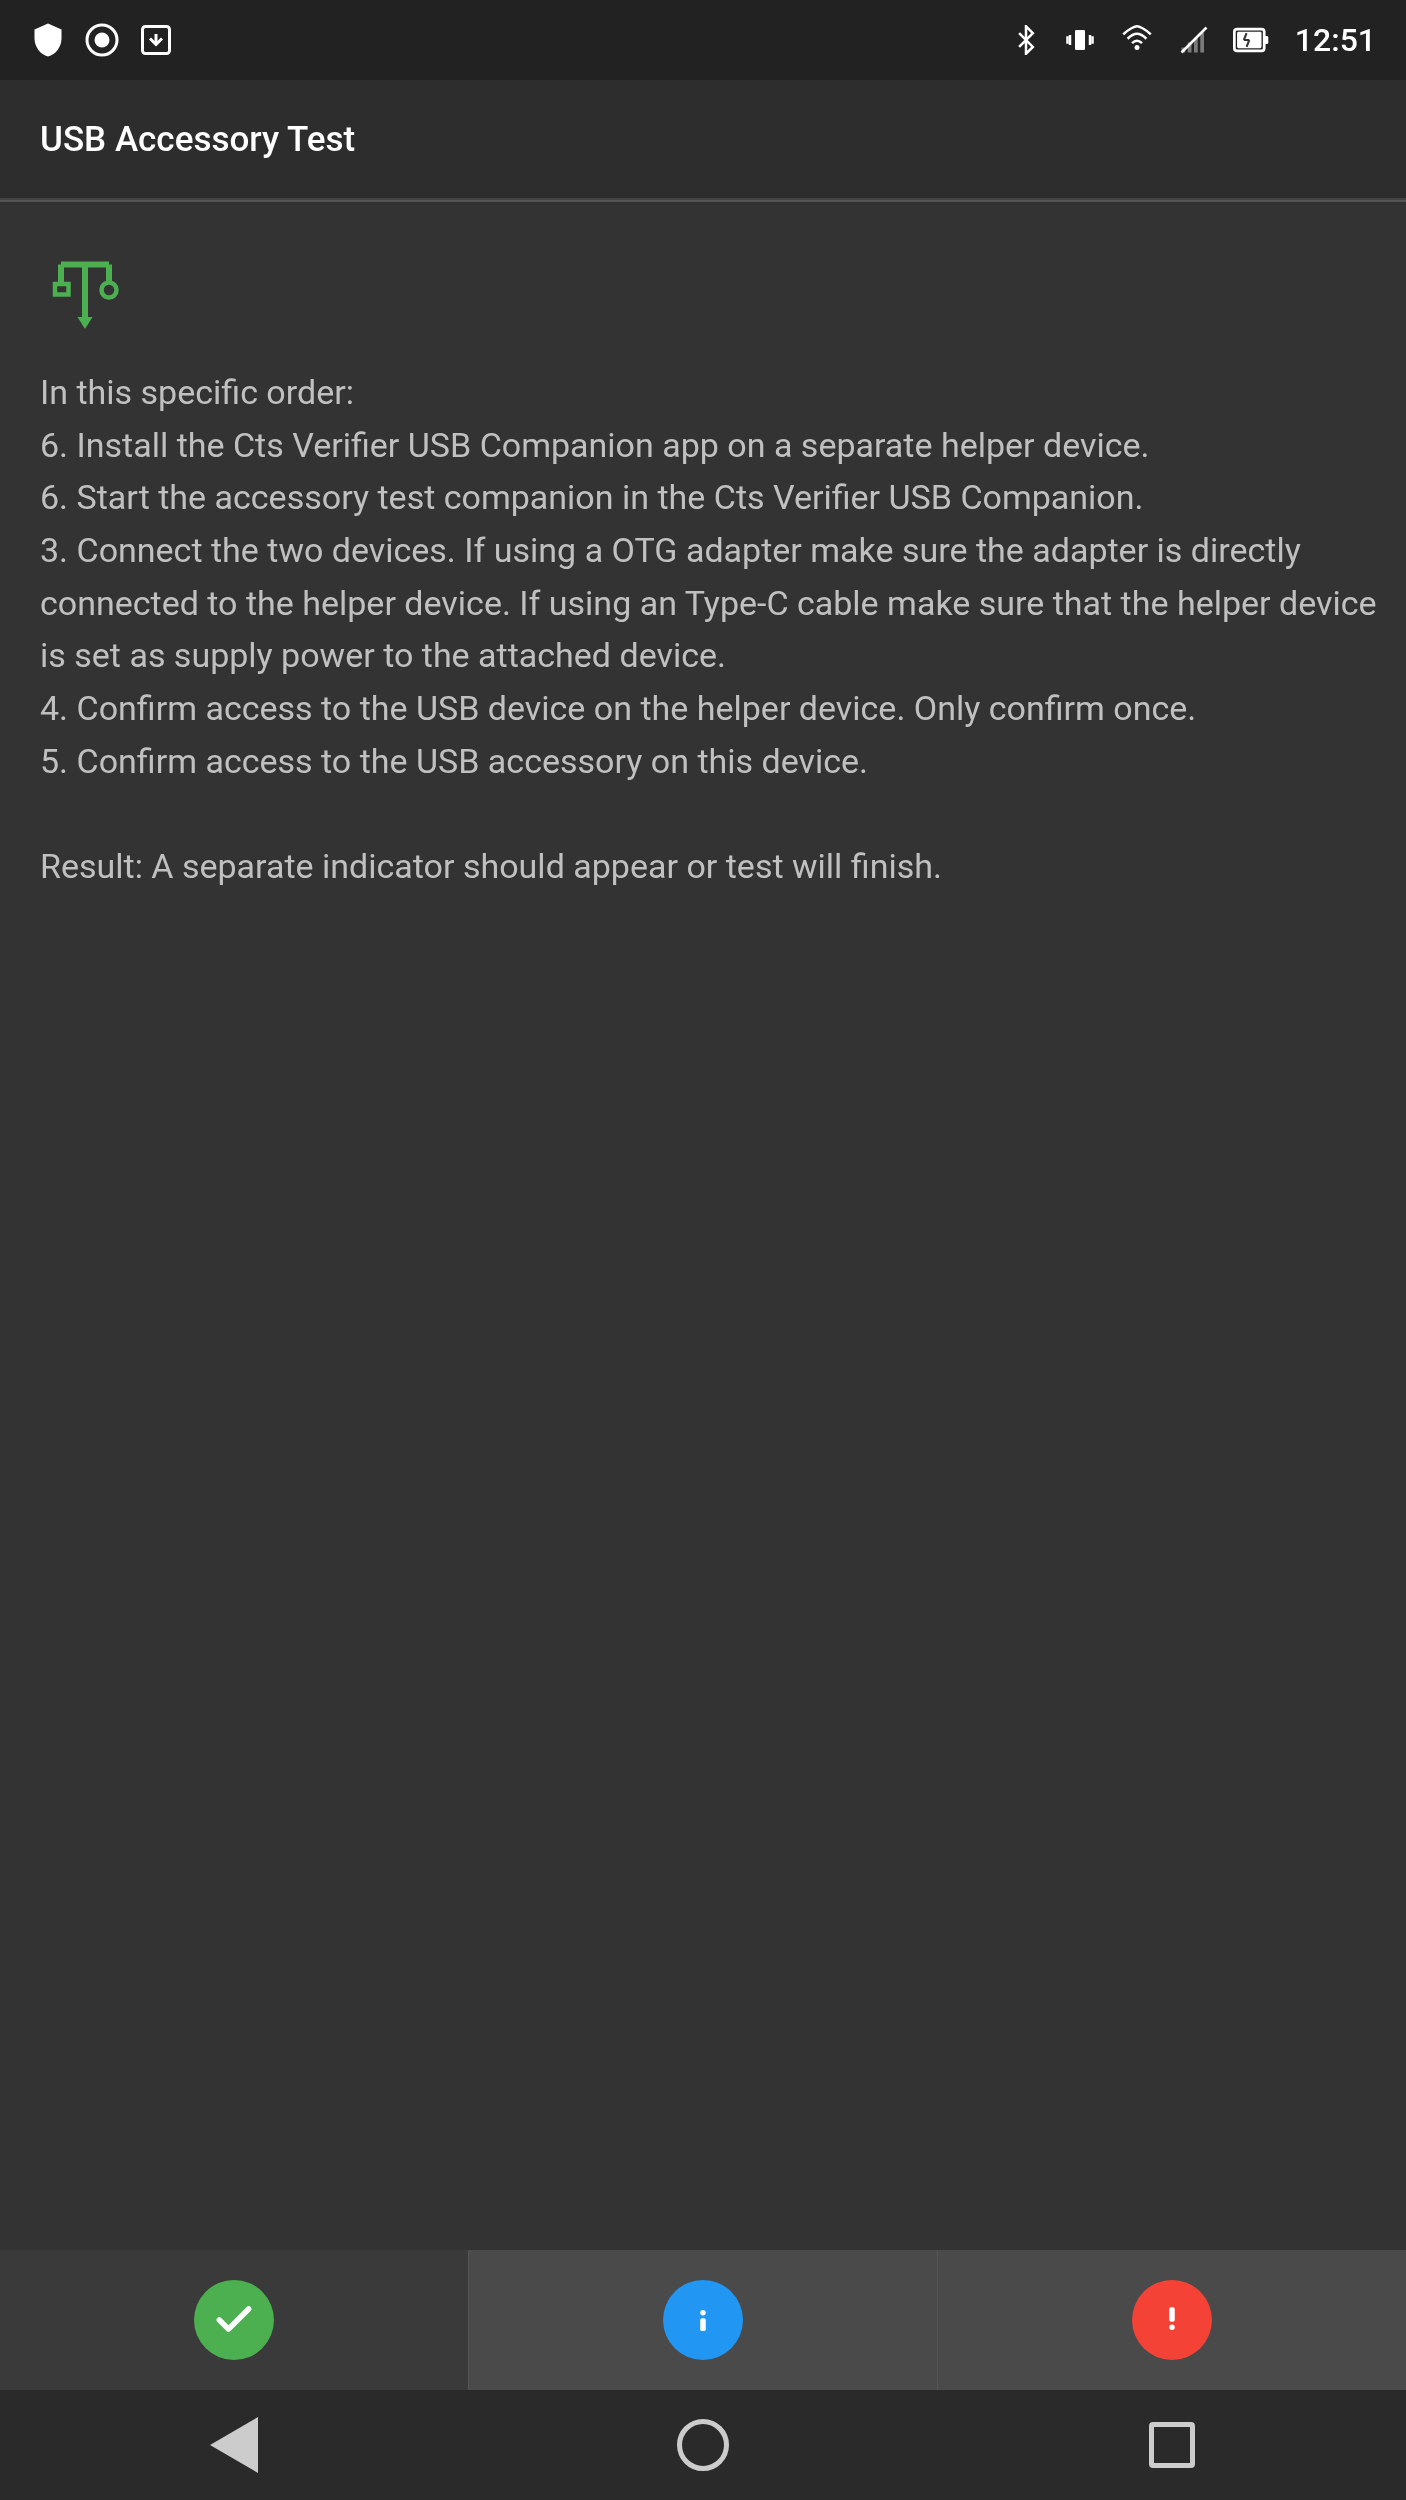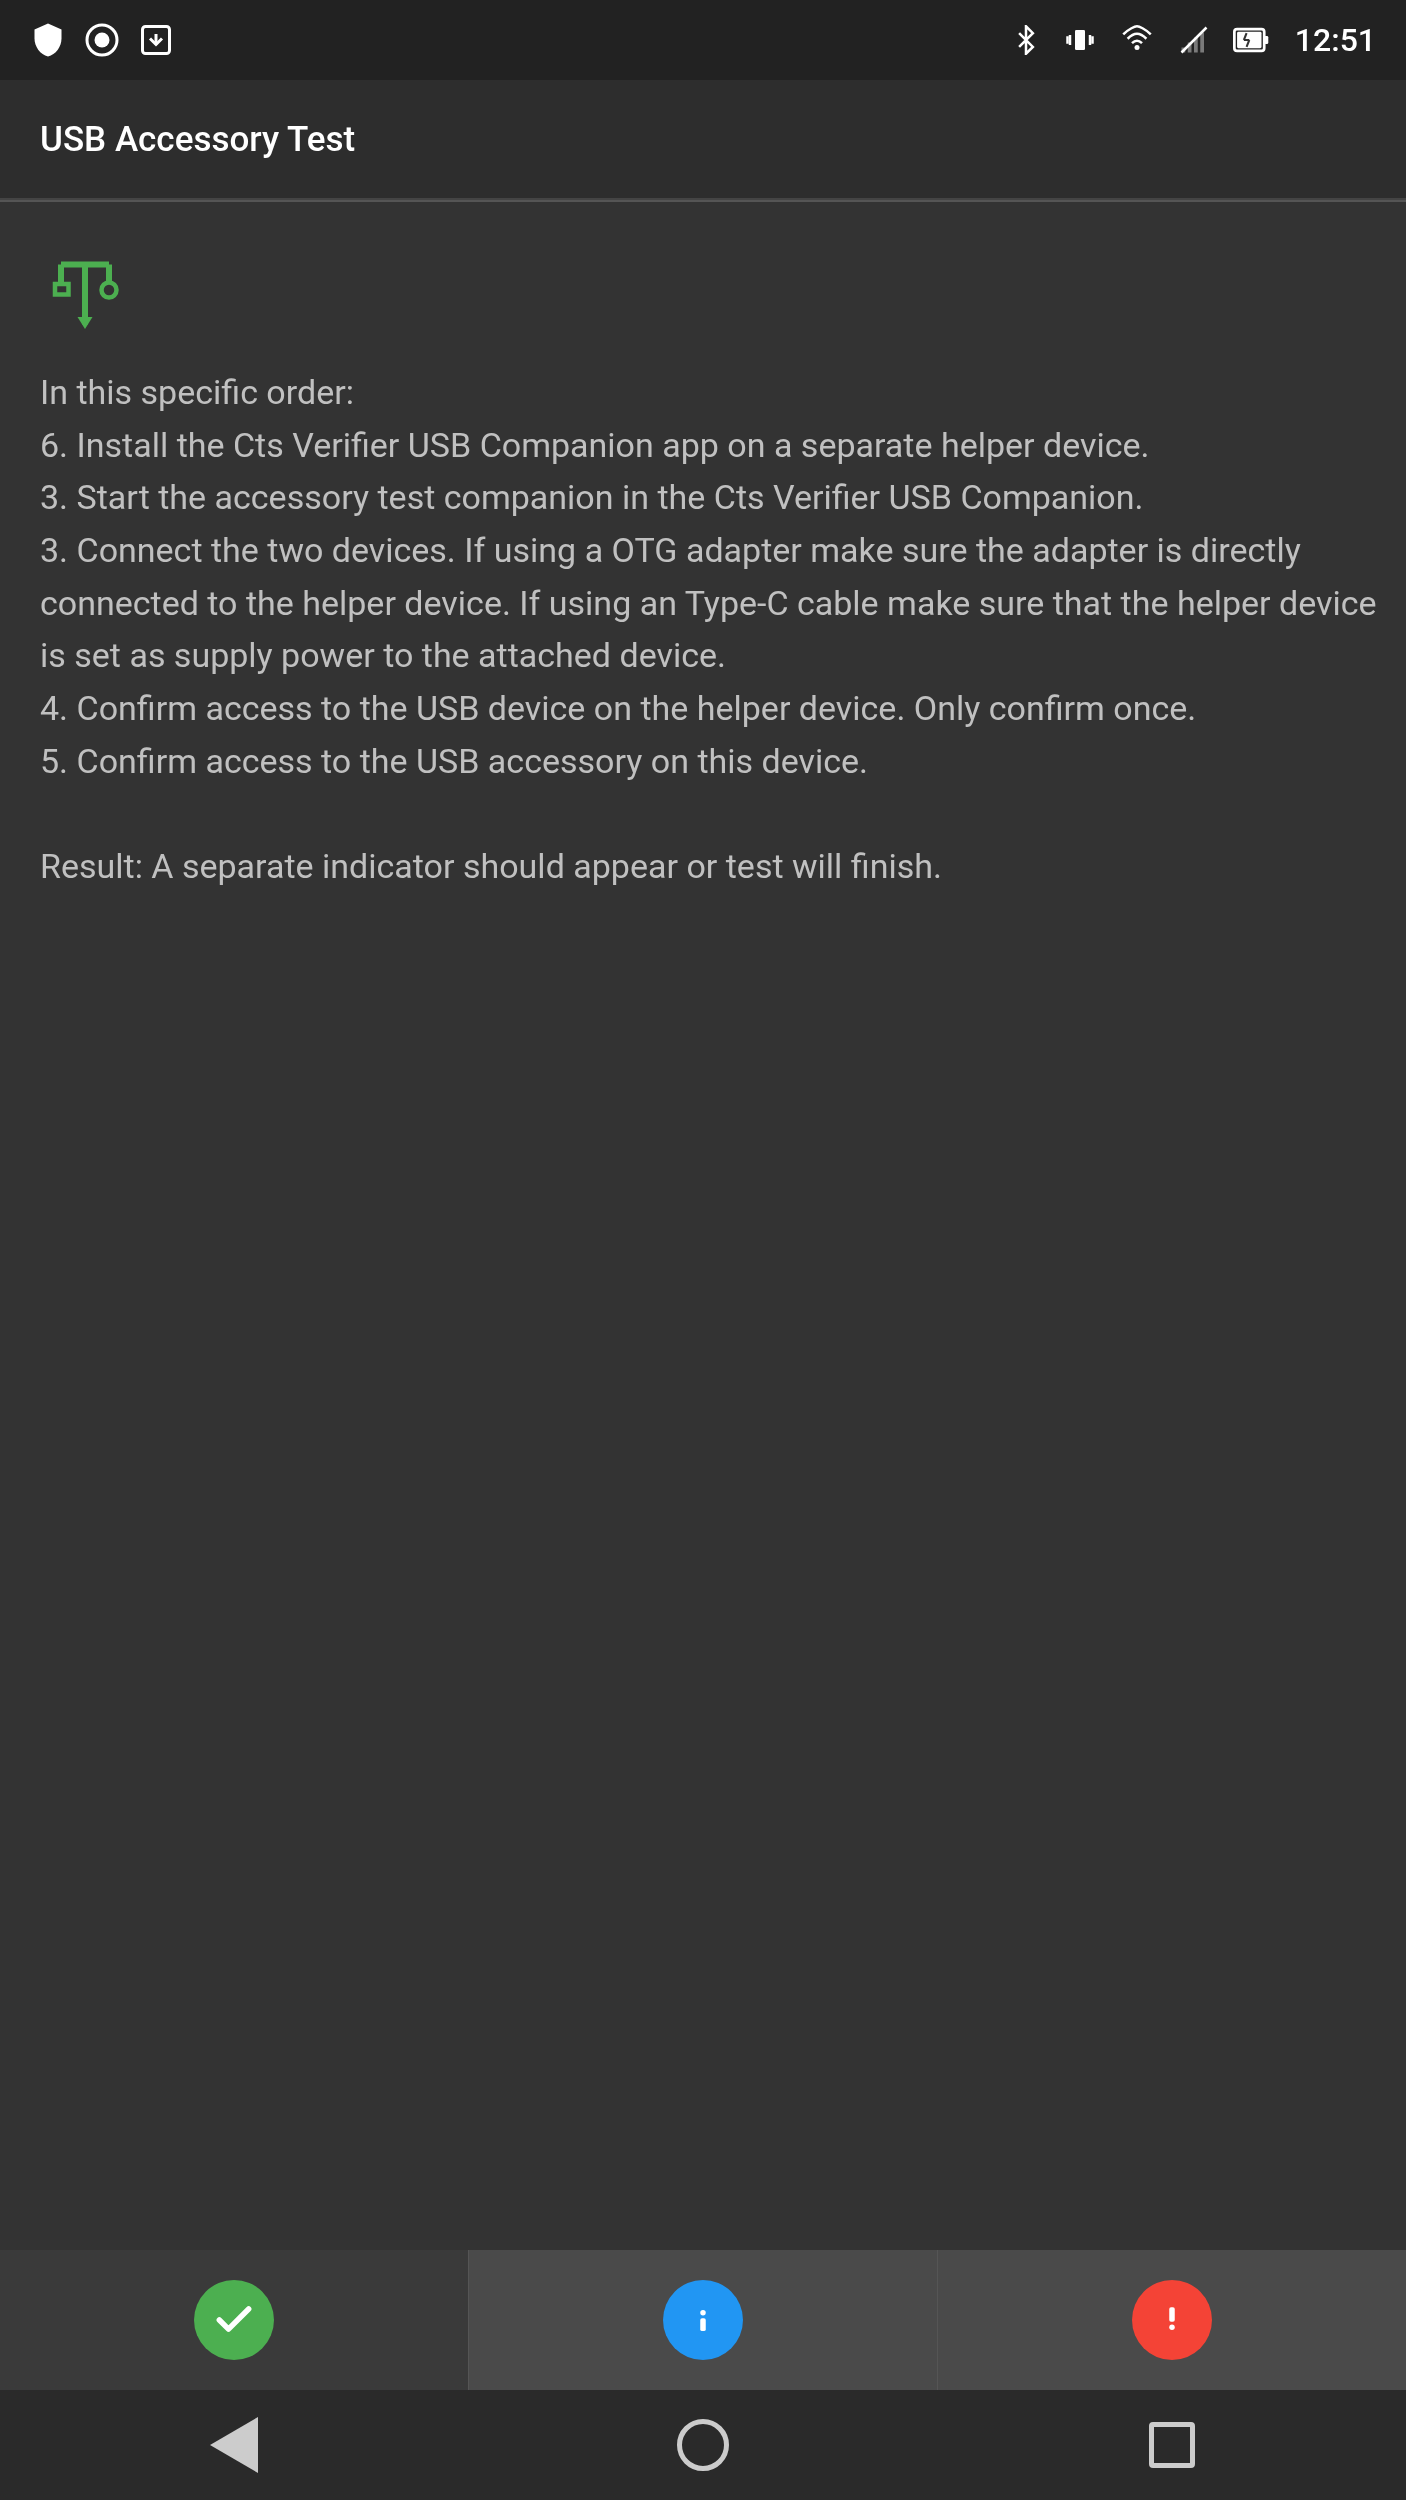--- a/index.html
+++ b/index.html
@@ -275,21 +275,21 @@
 
       <circle cx="46" cy="32" r="5" fill="none" stroke="#4caf50" stroke-width="3"></circle>
 
       <polygon points="25,50 30,58 35,50" fill="#4caf50"></polygon>
     </svg>
   </div>
 
   <div class="instructions-text">
     <p>In this specific order:</p>
     <p>6. Install the Cts Verifier USB Companion app on a separate helper device.</p>
-    <p>3. Start the accessory test companion in the Cts Verifier USB Companion.</p>
+    <p>6. Start the accessory test companion in the Cts Verifier USB Companion.</p>
     <p>3. Connect the two devices. If using a OTG adapter make sure the adapter is directly connected to the helper device. If using an Type-C cable make sure that the helper device is set as supply power to the attached device.</p>
     <p>4. Confirm access to the USB device on the helper device. Only confirm once.</p>
     <p>5. Confirm access to the USB accessory on this device.</p>
     <br>
     <p>Result: A separate indicator should appear or test will finish.</p>
   </div>
 </div>
 
 <div class="bottom-action-bar">
 

